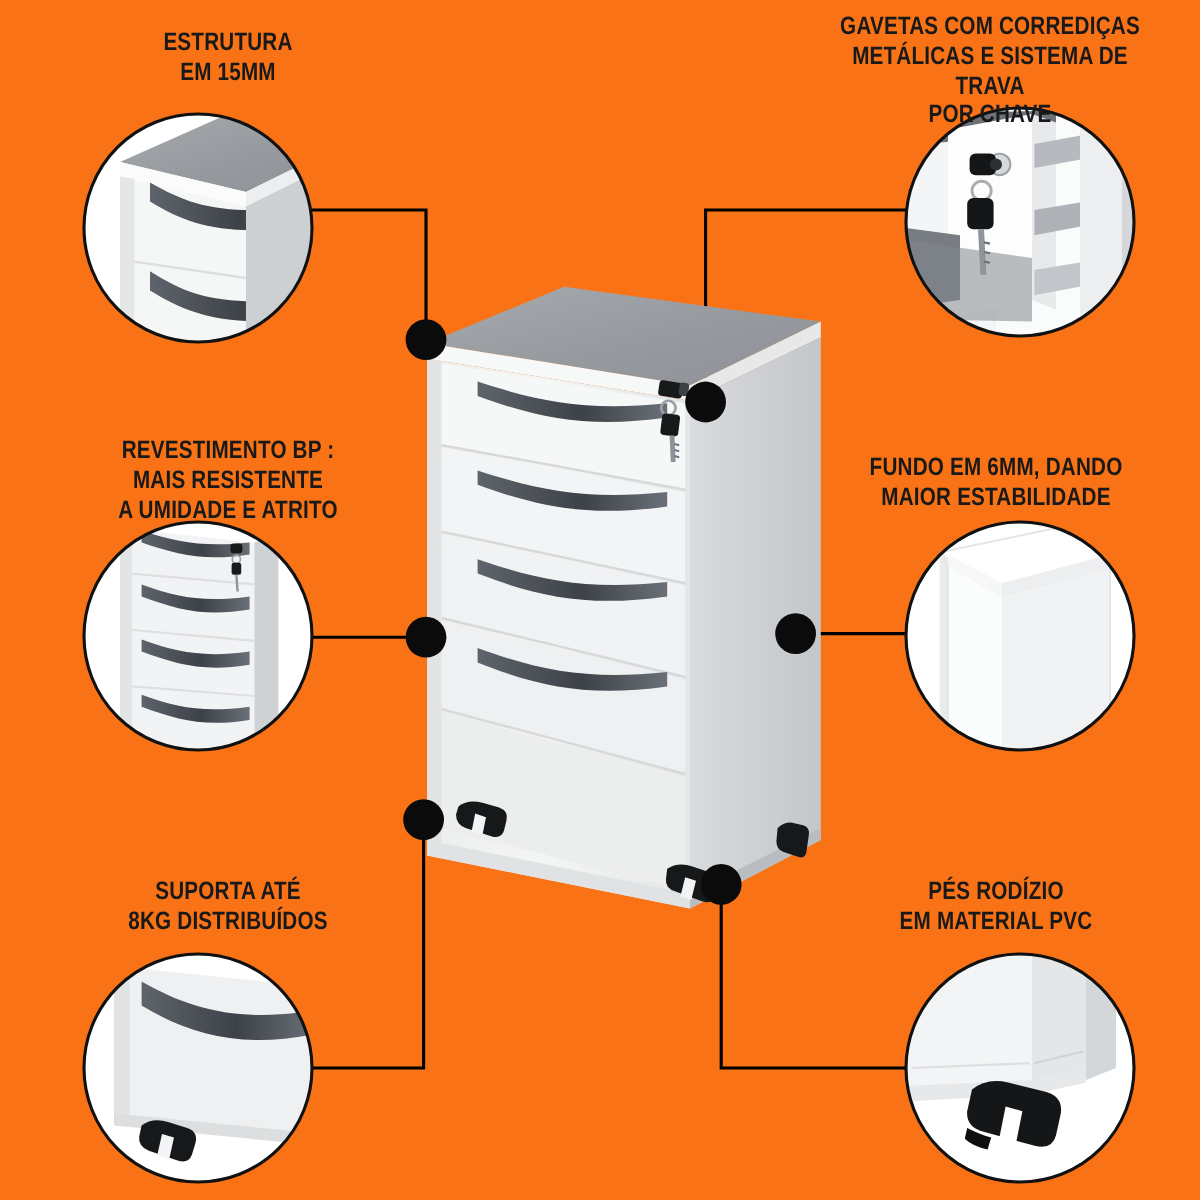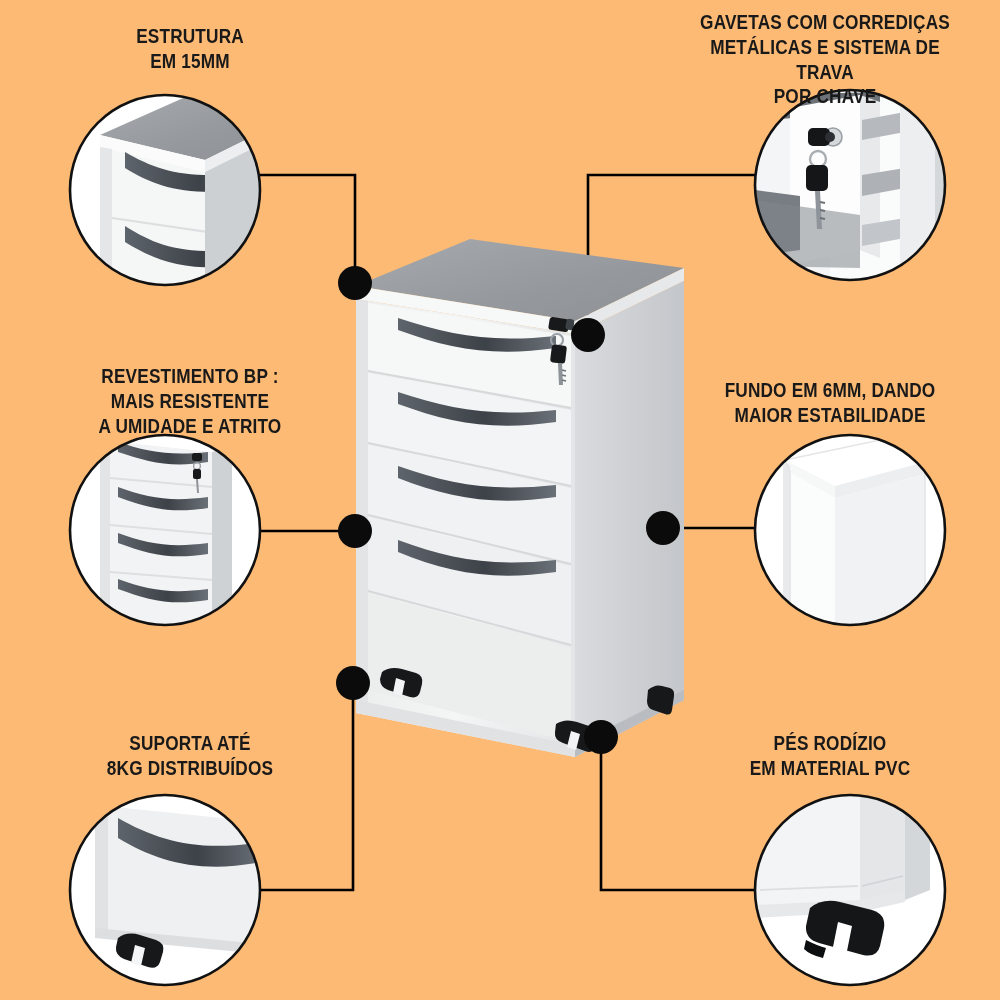--- a/index.html
+++ b/index.html
@@ -7,21 +7,21 @@
     width: 1000px;
     height: 1000px;
     background: #ffffff;
     font-family: "Liberation Sans", sans-serif;
     overflow: hidden;
   }
   #stage {
     position: relative;
     width: 1000px;
     height: 1000px;
-    background: #fdba74;
+    background: #f97316;
   }
   #vector {
     position: absolute;
     inset: 0;
     width: 1000px;
     height: 1000px;
   }
   .caption {
     position: absolute;
     text-align: center;

